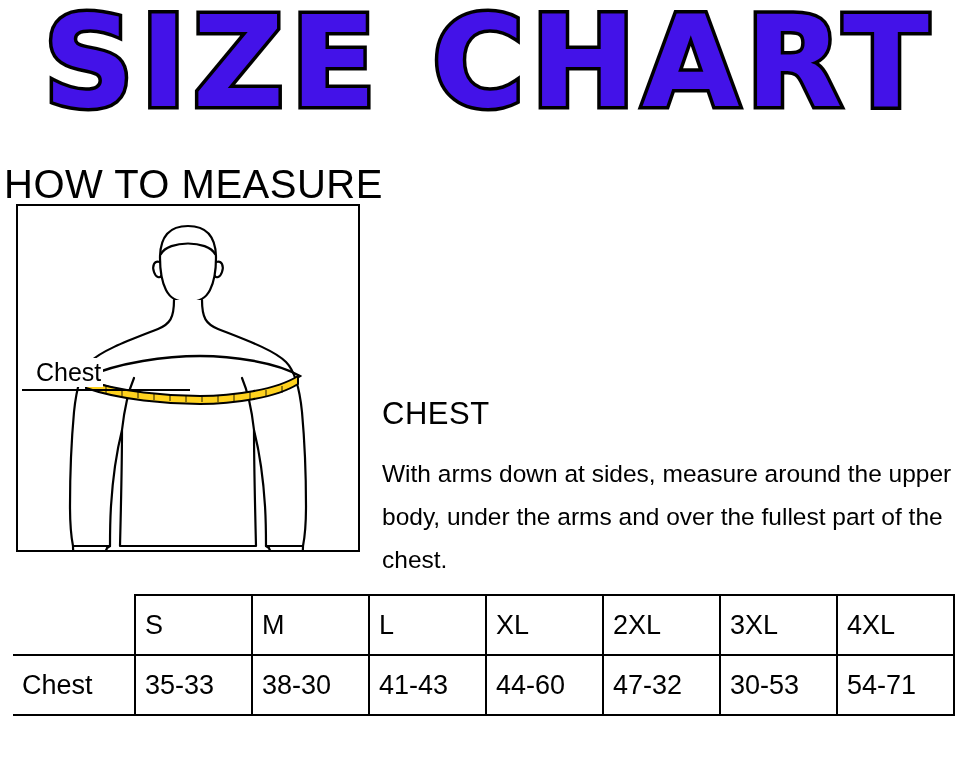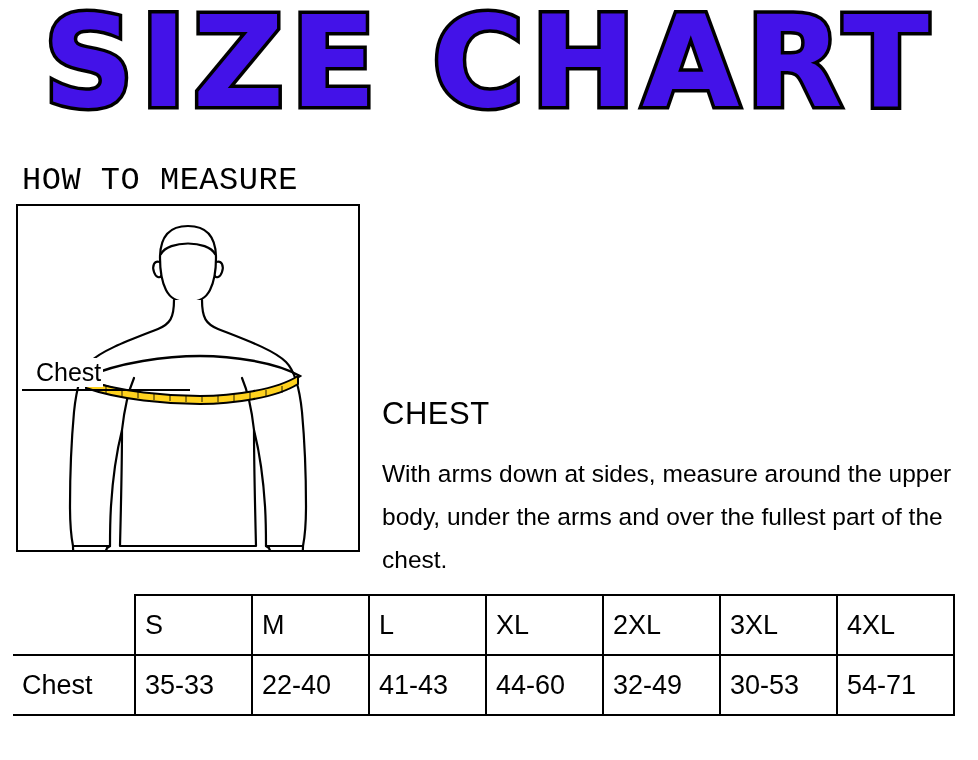--- a/index.html
+++ b/index.html
@@ -30,25 +30,25 @@
     letter-spacing: 6px;
     color: #4312e8;
     -webkit-text-stroke: 7px #000000;
     paint-order: stroke fill;
     white-space: nowrap;
   }
 
   
   .how-to {
     position: absolute;
-    left: 22px;
+    left: 4px;
     top: 162px;
-    font-size: 32px;
+    font-size: 40px;
     letter-spacing: 0.5px;
-    font-family: Liberation Mono, monospace;
+    font-family: Liberation Sans, sans-serif;
   }
 
   
   .figure-box {
     position: absolute;
     left: 16px;
     top: 204px;
     width: 344px;
     height: 348px;
     border: 2px solid #000000;
@@ -209,21 +209,21 @@
       <td>M</td>
       <td>L</td>
       <td>XL</td>
       <td>2XL</td>
       <td>3XL</td>
       <td>4XL</td>
     </tr>
     <tr>
       <td class="rowhead">Chest</td>
       <td>35-33</td>
-      <td>22-40</td>
+      <td>38-30</td>
       <td>41-43</td>
       <td>44-60</td>
-      <td>32-49</td>
+      <td>47-32</td>
       <td>30-53</td>
       <td>54-71</td>
     </tr>
   </tbody>
 </table>
 
 </body></html>

